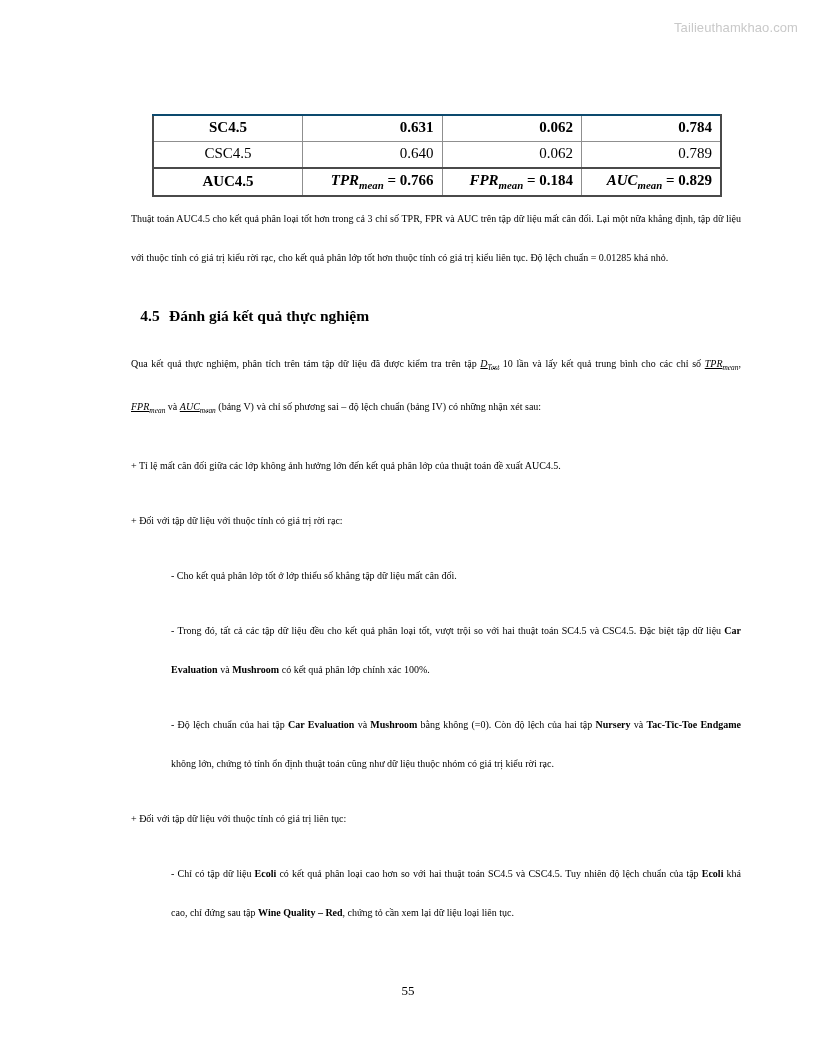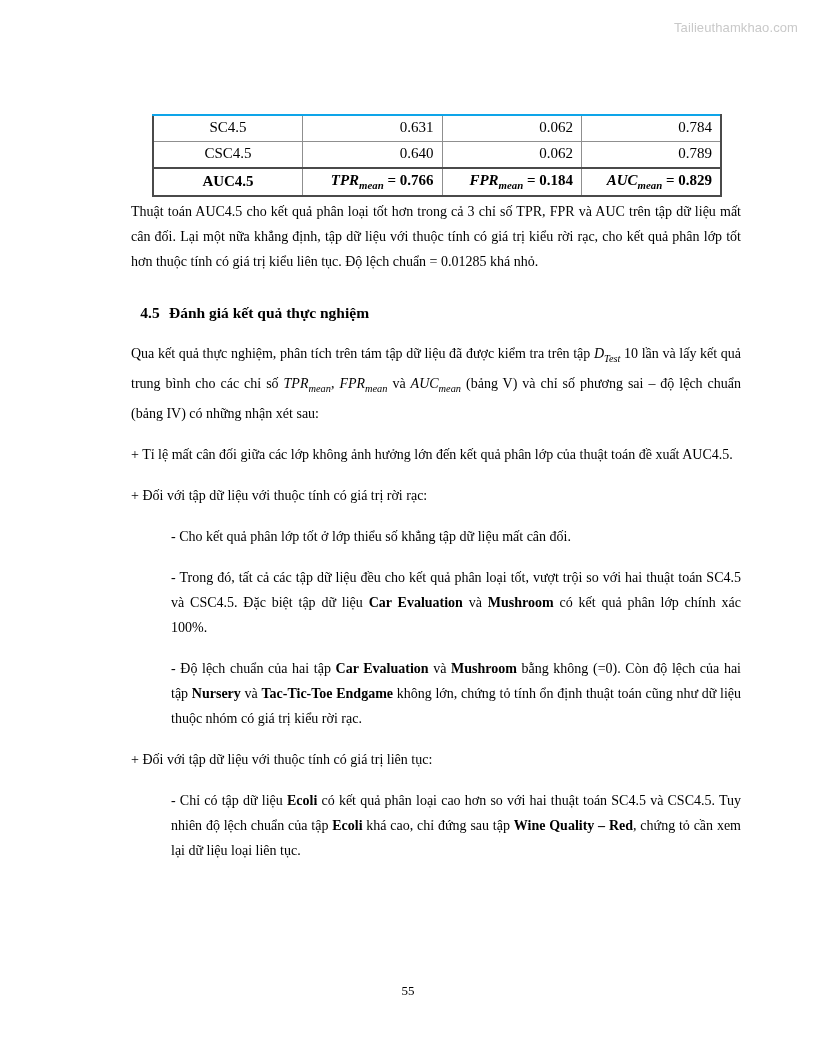--- a/index.html
+++ b/index.html
@@ -80,43 +80,44 @@
     border-top: 2px solid #4a4a4a;
     border-bottom: 2px solid #4a4a4a;
   }
   table.results tr.total td:first-child {
     border-left: 2px solid #4a4a4a;
   }
   table.results tr.total td:last-child {
     border-right: 2px solid #4a4a4a;
   }
   table.results tr:first-child td {
-    border-top: 2px solid #0ea5e9;
+    border-top: 2px solid #0c4a6e;
+    font-weight: bold;
   }
   table.results tr td:first-child {
     border-left: 2px solid #4a4a4a;
   }
   table.results tr td:last-child {
     border-right: 2px solid #4a4a4a;
   }
   .mathvar {
     font-style: italic;
     font-weight: bold;
   }
   .mathvar sub {
     font-style: italic;
     font-size: 0.72em;
     font-weight: bold;
   }
 
   
   p.body {
     margin: 0;
-    font-size: 14px;
-    line-height: 25px;
+    font-size: 10px;
+    line-height: 39px;
     text-align: justify;
     text-justify: inter-word;
   }
   p.body.first {
     margin-top: 2px;
   }
   p.gap {
     margin-top: 16px;
   }
   p.indent {
@@ -128,21 +129,21 @@
     font-size: 15.5px;
     font-weight: bold;
     line-height: 24px;
   }
   h2.section .num {
     display: inline-block;
     width: 38px;
     text-align: center;
   }
 
-  .it { font-style: italic; }
+  .it { font-style: italic; text-decoration: underline; }
   .it sub { font-style: italic; font-size: 0.74em; }
   .bd { font-weight: bold; }
 
   
   .page-number {
     position: absolute;
     left: 0;
     right: 0;
     top: 975px;
     text-align: center;

